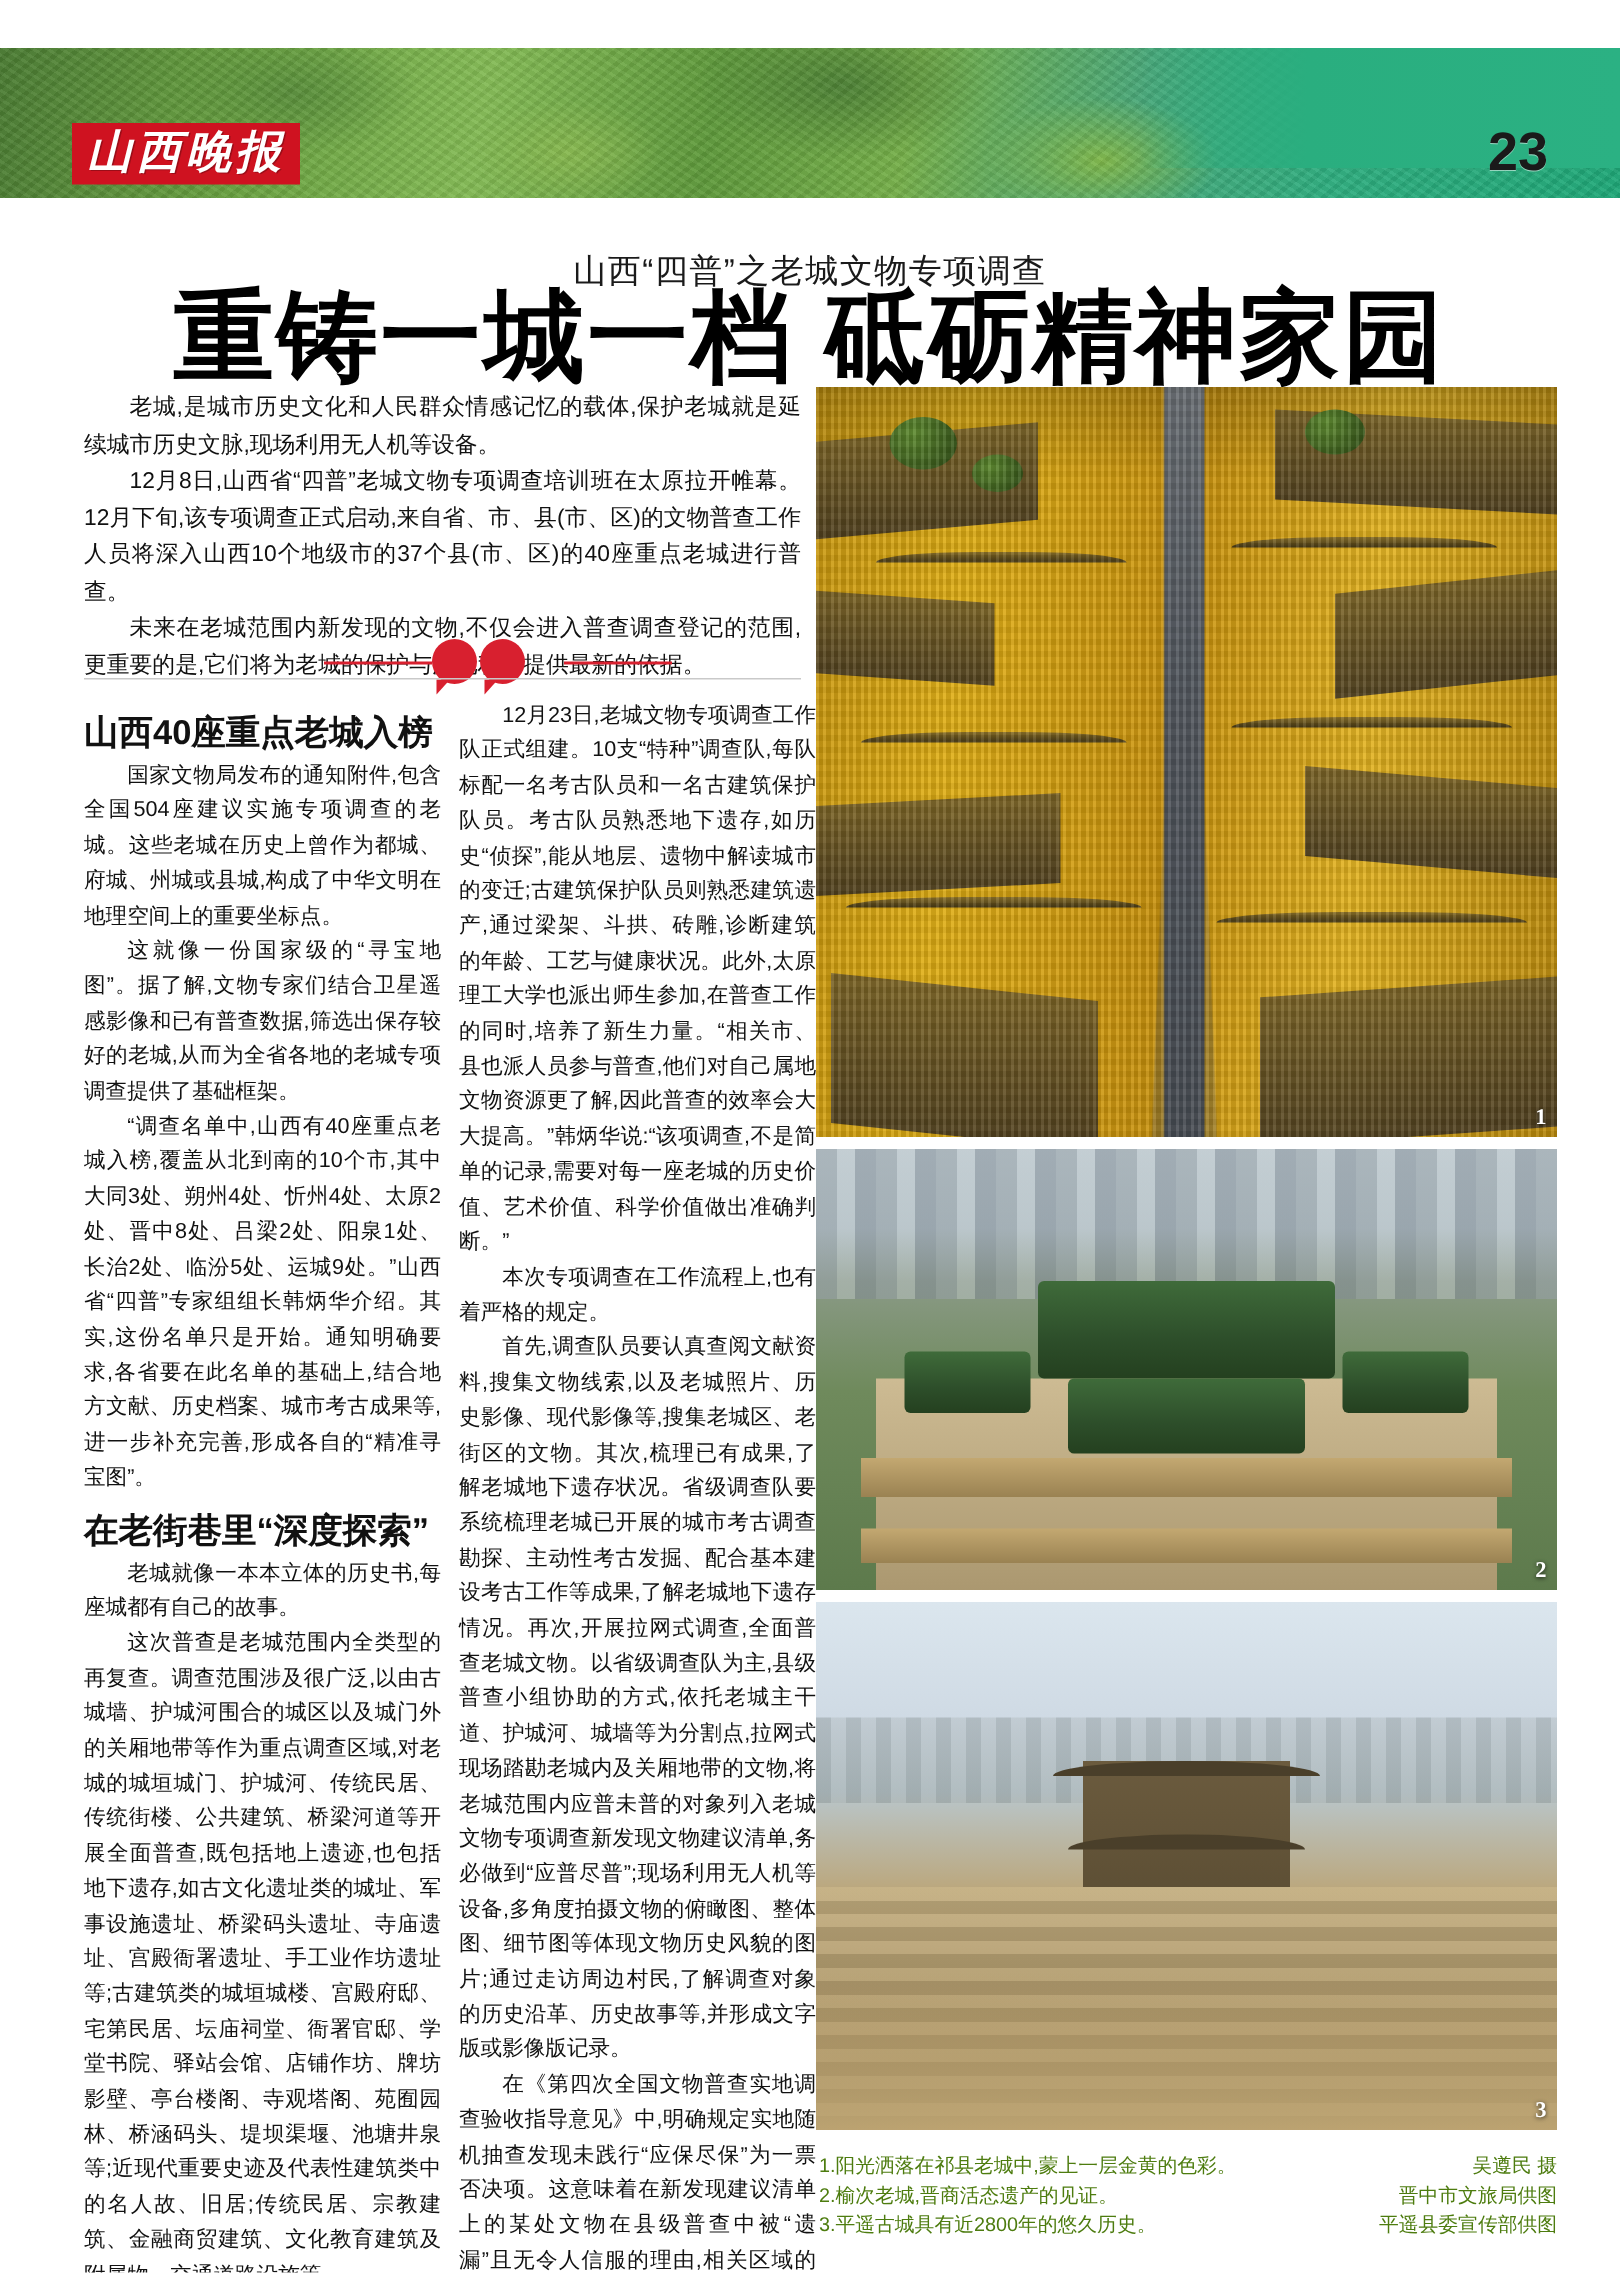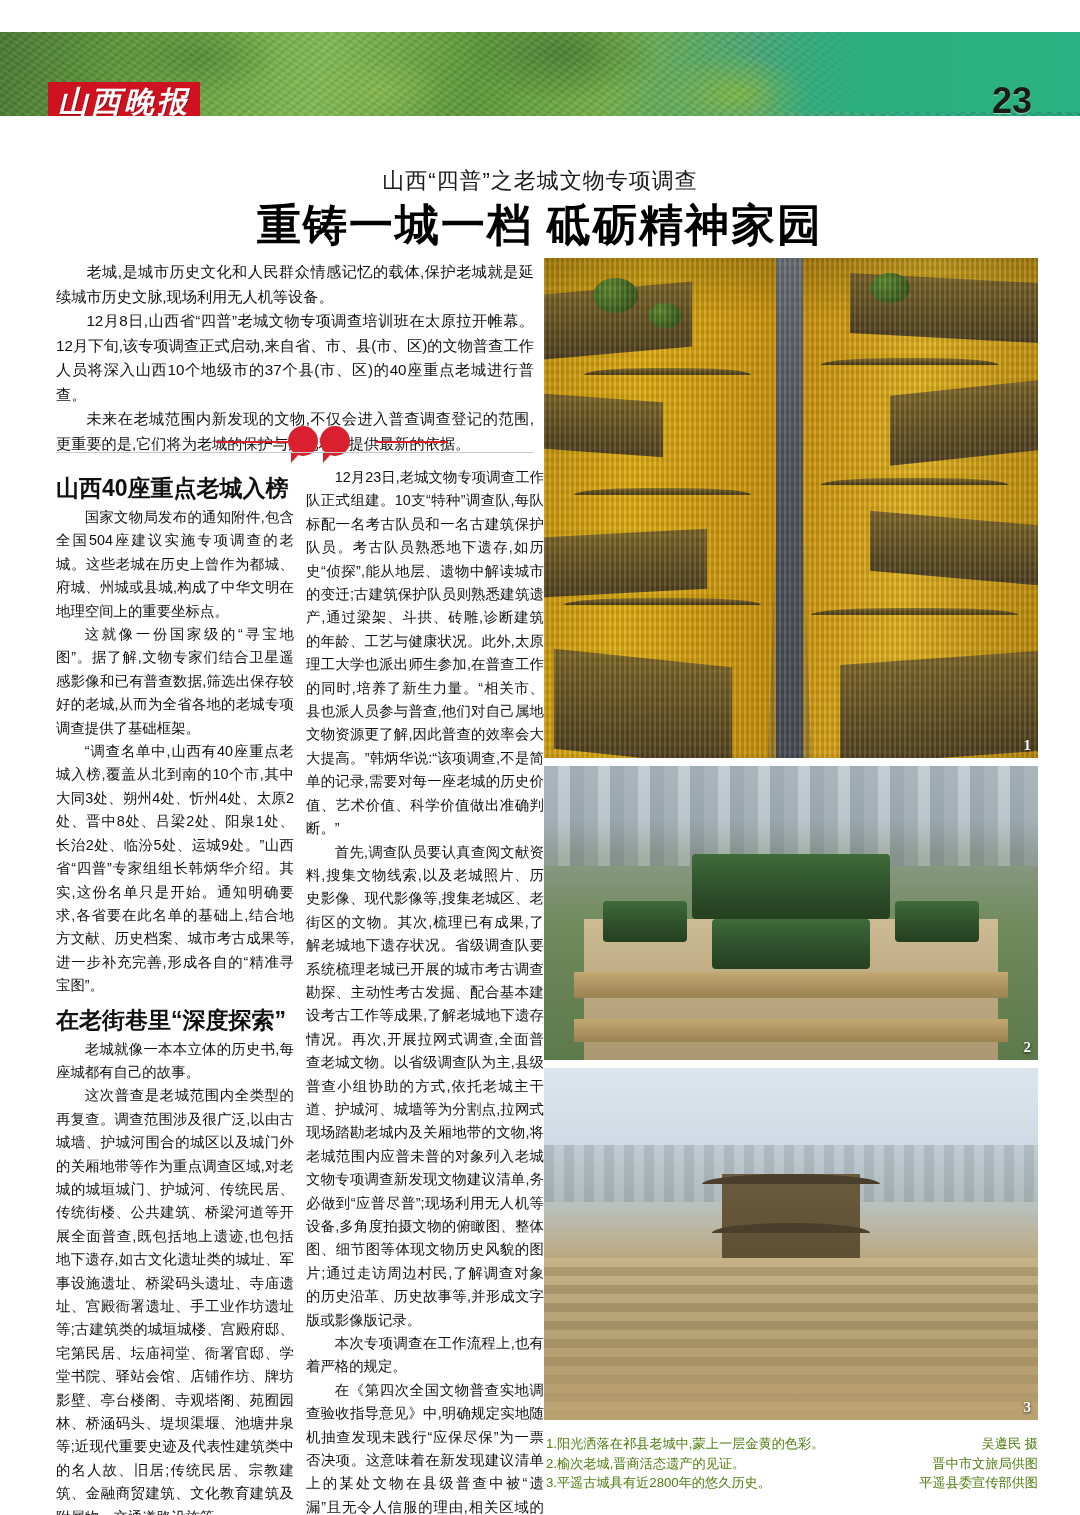--- a/index.html
+++ b/index.html
@@ -6,21 +6,21 @@
   body{
     width:1080px;height:1515px;
     background:#ffffff;
     font-family:"Liberation Sans","DejaVu Sans",sans-serif;
     color:#111;
     overflow:hidden;
     position:relative;
   }
   
   .banner{
-    position:absolute;left:0;top:32px;width:1080px;height:84px;
+    position:absolute;left:0;top:32px;width:1080px;height:100px;
     overflow:hidden;
   }
   .banner-bg{
     position:absolute;inset:0;
     background:
       radial-gradient(ellipse 120px 60px at 18% 30%, #5a8f3c 0%, rgba(90,143,60,0) 70%),
       radial-gradient(ellipse 90px 50px at 35% 70%, #87b84f 0%, rgba(135,184,79,0) 70%),
       radial-gradient(ellipse 140px 70px at 52% 25%, #4e8236 0%, rgba(78,130,54,0) 70%),
       radial-gradient(ellipse 110px 60px at 68% 75%, #7fb74a 0%, rgba(127,183,74,0) 70%),
       linear-gradient(100deg,#4b7c33 0%,#6aa341 16%,#84bb55 30%,#5f9a3c 44%,#76b04a 56%,#49a87a 70%,#2fae7f 82%,#1fa878 100%);
@@ -64,21 +64,21 @@
     font-weight:bold;font-size:36px;color:#1a1a1a;
     text-shadow:0 1px 0 rgba(255,255,255,.5);
   }
   
   .kicker{
     position:absolute;left:0;top:166px;width:1080px;text-align:center;
     font-size:22px;letter-spacing:1px;color:#1a1a1a;font-weight:normal;
   }
   .headline{
     position:absolute;left:0;top:194px;width:1080px;text-align:center;
-    font-size:44px;font-weight:bold;letter-spacing:2px;color:#000;
+    font-size:67px;font-weight:bold;letter-spacing:2px;color:#000;
     line-height:62px;
   }
   
   .intro{
     position:absolute;left:56px;top:260px;width:478px;
     font-size:15.2px;line-height:24.5px;text-align:justify;
     color:#111;
   }
   .intro p{margin:0;text-indent:2em;}
   
@@ -259,22 +259,22 @@
   <p>这就像一份国家级的“寻宝地图”。据了解,文物专家们结合卫星遥感影像和已有普查数据,筛选出保存较好的老城,从而为全省各地的老城专项调查提供了基础框架。</p>
   <p>“调查名单中,山西有40座重点老城入榜,覆盖从北到南的10个市,其中大同3处、朔州4处、忻州4处、太原2处、晋中8处、吕梁2处、阳泉1处、长治2处、临汾5处、运城9处。”山西省“四普”专家组组长韩炳华介绍。其实,这份名单只是开始。通知明确要求,各省要在此名单的基础上,结合地方文献、历史档案、城市考古成果等,进一步补充完善,形成各自的“精准寻宝图”。</p>
   <h3>在老街巷里“深度探索”</h3>
   <p>老城就像一本本立体的历史书,每座城都有自己的故事。</p>
   <p>这次普查是老城范围内全类型的再复查。调查范围涉及很广泛,以由古城墙、护城河围合的城区以及城门外的关厢地带等作为重点调查区域,对老城的城垣城门、护城河、传统民居、传统街楼、公共建筑、桥梁河道等开展全面普查,既包括地上遗迹,也包括地下遗存,如古文化遗址类的城址、军事设施遗址、桥梁码头遗址、寺庙遗址、宫殿衙署遗址、手工业作坊遗址等;古建筑类的城垣城楼、宫殿府邸、宅第民居、坛庙祠堂、衙署官邸、学堂书院、驿站会馆、店铺作坊、牌坊影壁、亭台楼阁、寺观塔阁、苑囿园林、桥涵码头、堤坝渠堰、池塘井泉等;近现代重要史迹及代表性建筑类中的名人故、旧居;传统民居、宗教建筑、金融商贸建筑、文化教育建筑及附属物、交通道路设施等。</p>
 
 </div>
 
 <div class="col col2">
   <p>12月23日,老城文物专项调查工作队正式组建。10支“特种”调查队,每队标配一名考古队员和一名古建筑保护队员。考古队员熟悉地下遗存,如历史“侦探”,能从地层、遗物中解读城市的变迁;古建筑保护队员则熟悉建筑遗产,通过梁架、斗拱、砖雕,诊断建筑的年龄、工艺与健康状况。此外,太原理工大学也派出师生参加,在普查工作的同时,培养了新生力量。“相关市、县也派人员参与普查,他们对自己属地文物资源更了解,因此普查的效率会大大提高。”韩炳华说:“该项调查,不是简单的记录,需要对每一座老城的历史价值、艺术价值、科学价值做出准确判断。”</p>
+  <p>本次专项调查在工作流程上,也有着严格的规定。</p>
   <p>首先,调查队员要认真查阅文献资料,搜集文物线索,以及老城照片、历史影像、现代影像等,搜集老城区、老街区的文物。其次,梳理已有成果,了解老城地下遗存状况。省级调查队要系统梳理老城已开展的城市考古调查勘探、主动性考古发掘、配合基本建设考古工作等成果,了解老城地下遗存情况。再次,开展拉网式调查,全面普查老城文物。以省级调查队为主,县级普查小组协助的方式,依托老城主干道、护城河、城墙等为分割点,拉网式现场踏勘老城内及关厢地带的文物,将老城范围内应普未普的对象列入老城文物专项调查新发现文物建议清单,务必做到“应普尽普”;现场利用无人机等设备,多角度拍摄文物的俯瞰图、整体图、细节图等体现文物历史风貌的图片;通过走访周边村民,了解调查对象的历史沿革、历史故事等,并形成文字版或影像版记录。</p>
-  <p>本次专项调查在工作流程上,也有着严格的规定。</p>
   <p>在《第四次全国文物普查实地调查验收指导意见》中,明确规定实地随机抽查发现未践行“应保尽保”为一票否决项。这意味着在新发现建议清单上的某处文物在县级普查中被“遗漏”且无令人信服的理由,相关区域的普查验收将不予通过。“压力很大,但只有这样,‘应保尽保’才不是空话。”一位普查工作人员坦言。</p>
 
 </div>
 
 <div class="photo" id="photo1">
   <div class="p1">
     <div class="roof" style="left:0;top:6%;width:30%;height:13%;transform:skewY(-5deg)"></div>
     <div class="roof" style="left:0;top:28%;width:24%;height:11%;transform:skewY(4deg)"></div>
     <div class="roof" style="left:0;top:55%;width:33%;height:12%;transform:skewY(-3deg)"></div>
     <div class="roof" style="left:2%;top:80%;width:36%;height:20%;transform:skewY(6deg)"></div>

